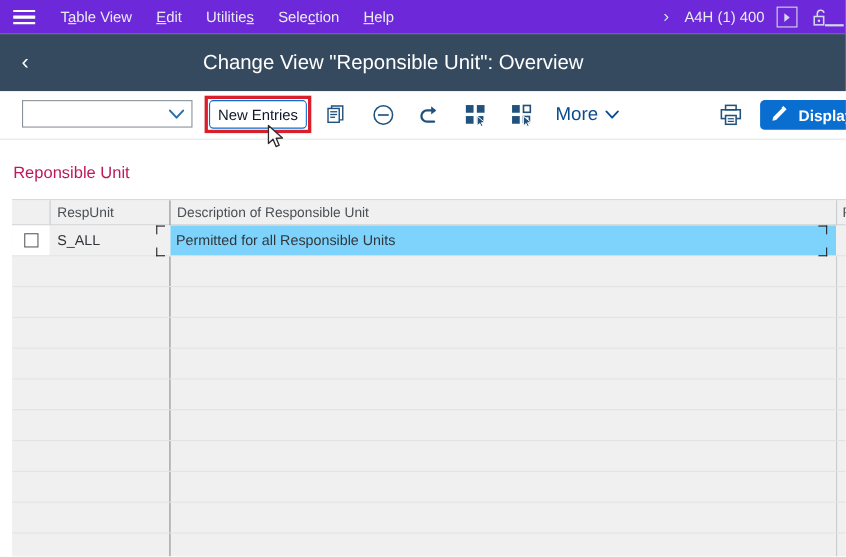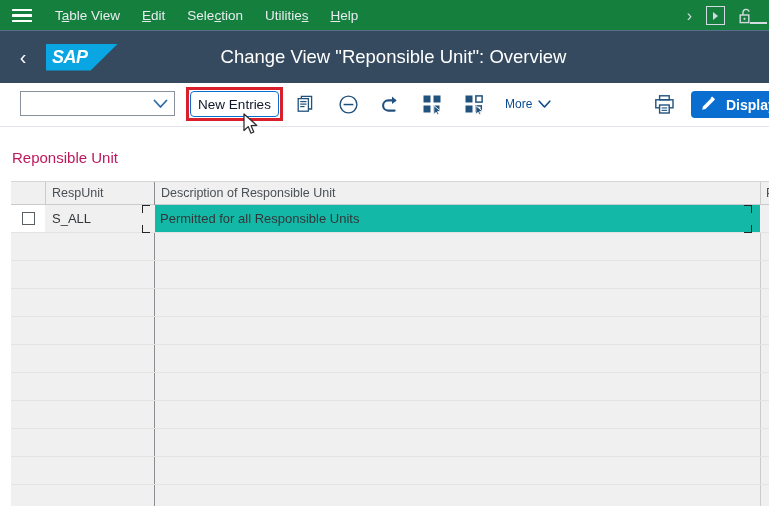--- a/index.html
+++ b/index.html
@@ -19,21 +19,21 @@
     width: 769px;
     height: 506px;
     background: #ffffff;
   }
 
   
   .menubar {
     position: absolute;
     left: 0; top: 0;
     width: 769px; height: 31px;
-    background: #15803d;
+    background: #6d28d9;
     display: flex;
     align-items: center;
   }
   .menubar::after {
     content: "";
     position: absolute;
     left: 0; bottom: 0;
     width: 769px; height: 1px;
     background: #5a7089;
   }
@@ -213,21 +213,21 @@
   .tb-icon svg { display: block; }
 
   .more-btn {
     position: absolute;
     left: 505px; top: 91px;
     height: 26px;
     display: flex;
     align-items: center;
     gap: 6px;
     color: #0a4a8e;
-    font-size: 12px;
+    font-size: 17px;
     cursor: pointer;
   }
 
   .display-btn {
     position: absolute;
     left: 691px; top: 91px;
     width: 96px; height: 27px;
     background: #0a6ed1;
     border-radius: 4px;
     display: flex;
@@ -334,21 +334,21 @@
     position: absolute;
     left: 144px; top: 0;
     width: 605px; height: 27px;
     line-height: 27px;
     padding-left: 5px;
     font-size: 13px;
     color: #32363a;
     box-sizing: border-box;
     white-space: nowrap;
   }
-  .cell-desc-hl { background: #14b8a6; }
+  .cell-desc-hl { background: #7dd3fc; }
 
   
   .sel-corner {
     position: absolute;
     width: 7px; height: 7px;
     border-color: #222426;
     border-style: solid;
     border-width: 0;
     z-index: 5;
   }
@@ -373,44 +373,42 @@
 
   <div class="menubar">
     <div class="hamburger">
       <span></span>
         <span></span>
         <span></span>
     </div>
     <div class="menu-items">
       <div class="menu-item">T<u>a</u>ble View</div>
       <div class="menu-item"><u>E</u>dit</div>
+      <div class="menu-item">Utilitie<u>s</u></div>
       <div class="menu-item">Sele<u>c</u>tion</div>
-      <div class="menu-item">Utilitie<u>s</u></div>
       <div class="menu-item"><u>H</u>elp</div>
     </div>
     <div class="menu-spacer"></div>
     <div class="menu-chevron">›</div>
+    <div class="sysinfo">A4H (1) 400</div>
     <div class="icon-box-play">
         <i></i>
       </div>
     <div class="icon-lock">
       <svg width="17" height="18" viewBox="0 0 17 18">
         <path d="M5 8 V5.2 a3.1 3.1 0 0 1 6.1 -0.5" fill="none" stroke="#d3dae2" stroke-width="1.4"></path>
         <rect x="2.2" y="8" width="8.6" height="7.6" fill="none" stroke="#d3dae2" stroke-width="1.4"></rect>
         <circle cx="6.5" cy="11.8" r="1.1" fill="#d3dae2"></circle>
       </svg>
     </div>
     <div class="underscore-right"></div>
   </div>
 
   <div class="titlebar">
     <div class="back-chevron">‹</div>
-    <div class="sap-logo">
-      <span>SAP</span>
-    </div>
     <div class="page-title">Change View "Reponsible Unit": Overview</div>
   </div>
 
   <div class="toolbar"></div>
 
   <div class="combo">
     <svg width="15" height="10" viewBox="0 0 15 10">
       <path d="M1.5 1.5 L7.5 8 L13.5 1.5" fill="none" stroke="#2d6ca8" stroke-width="1.8" stroke-linecap="round" stroke-linejoin="round"></path>
     </svg>
   </div>

